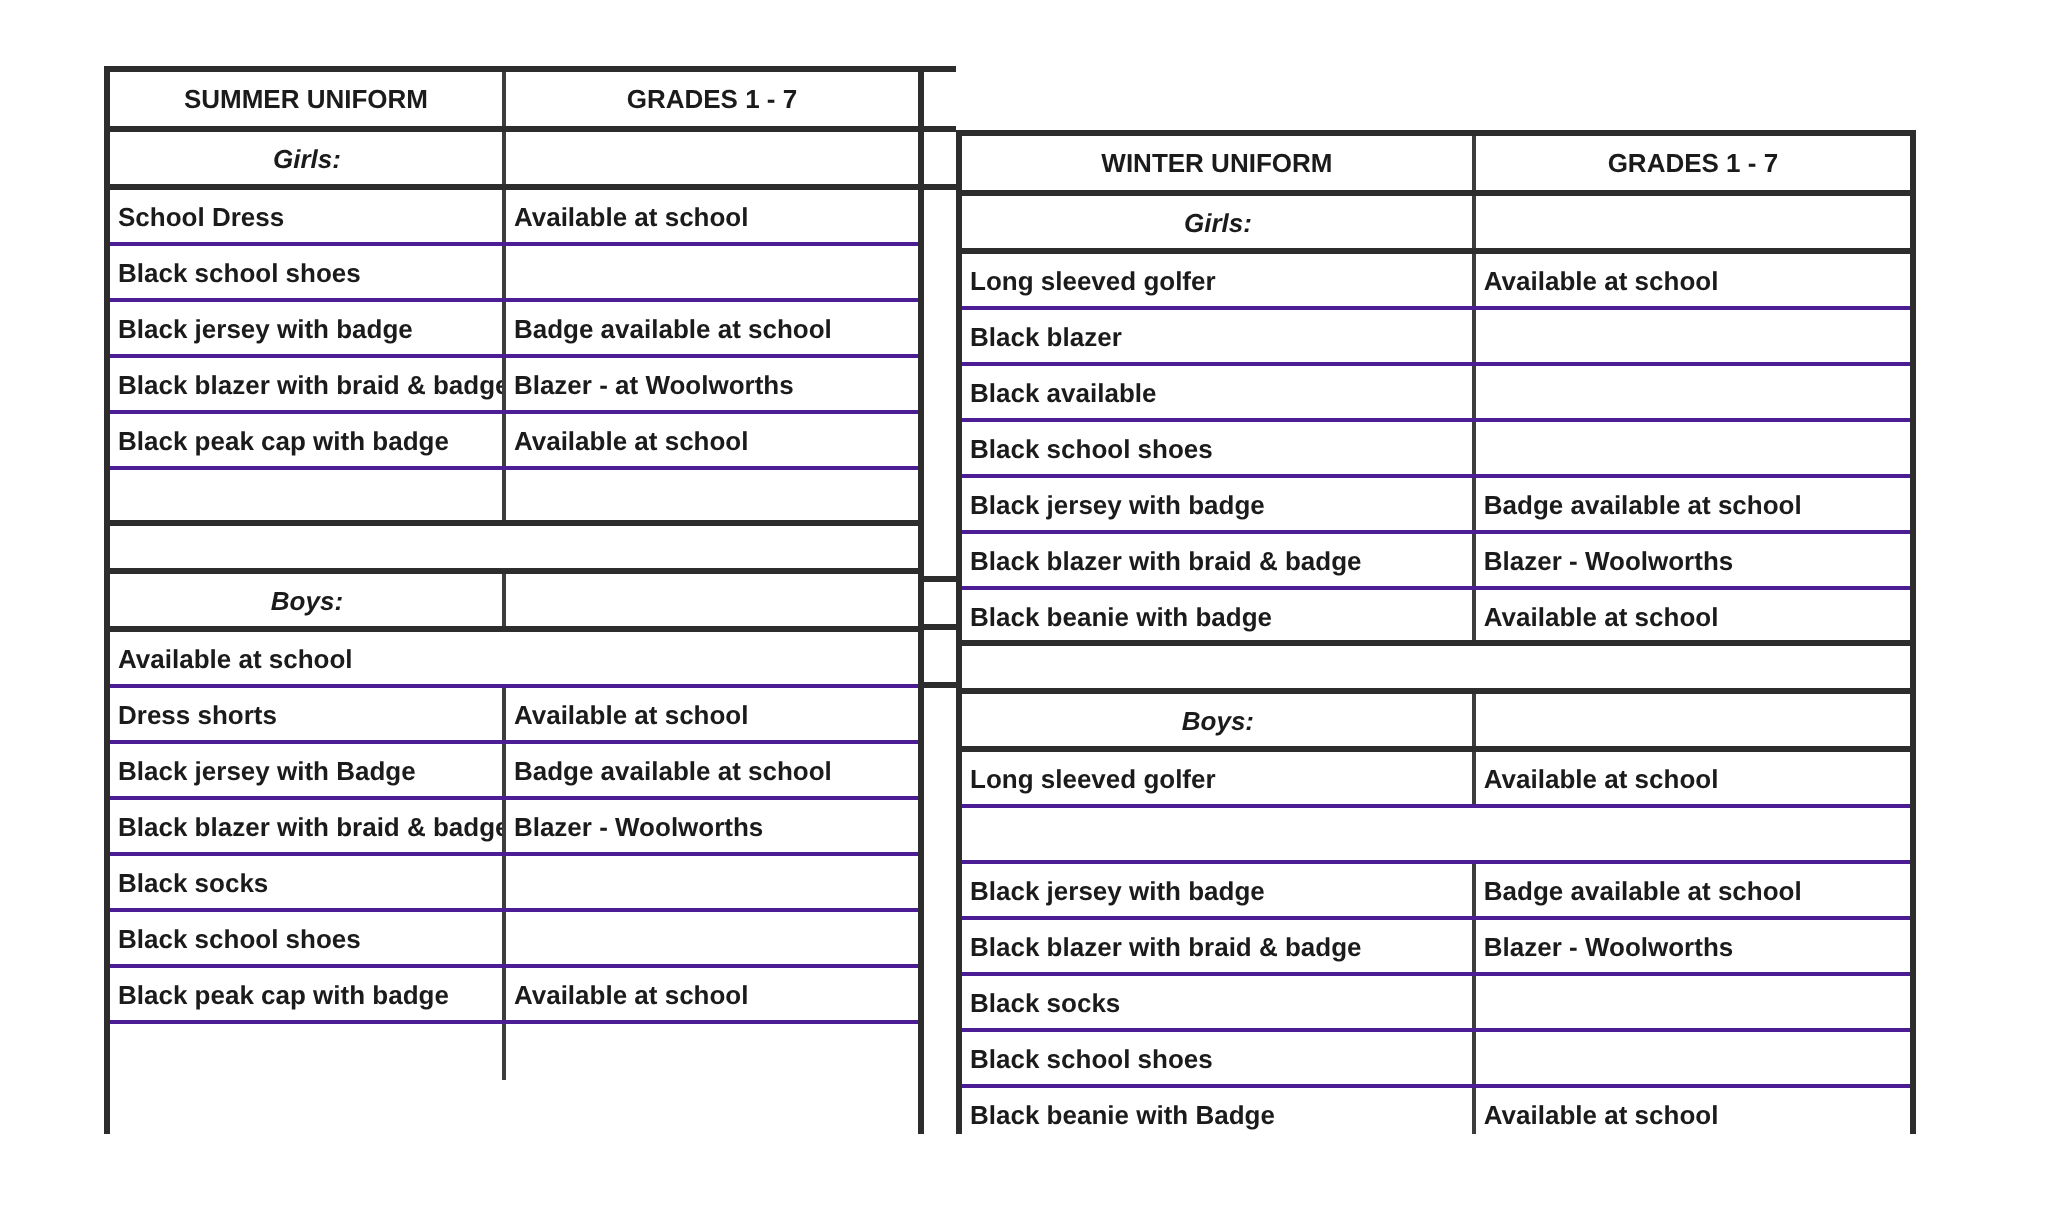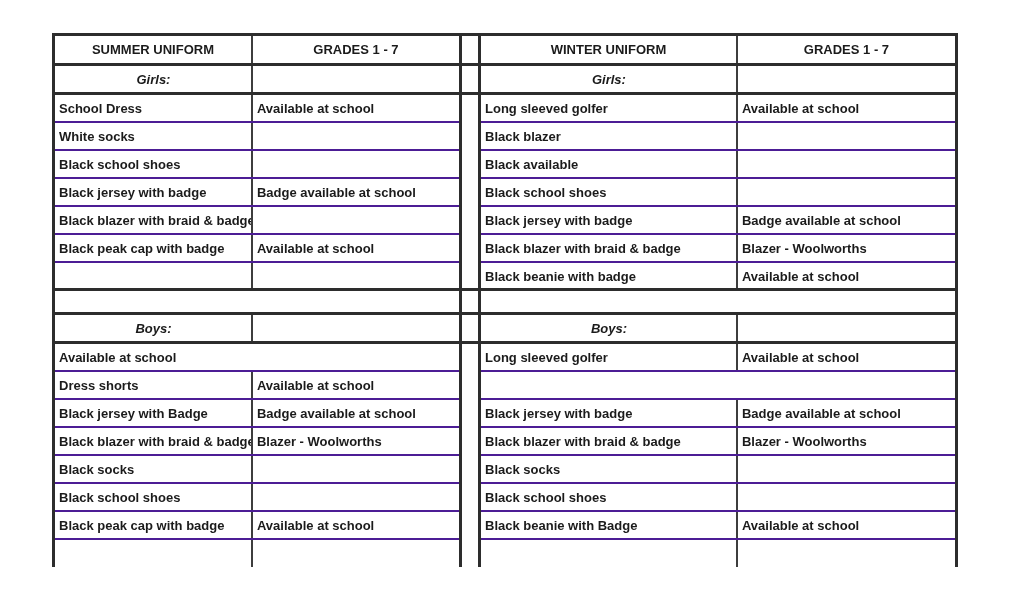--- a/index.html
+++ b/index.html
@@ -22,21 +22,21 @@
     top: 33px;
     display: flex;
     align-items: stretch;
   }
   .utable {
     background: #ffffff;
     border: 3px solid #2d2d2d;
     box-sizing: border-box;
   }
   .utable.left  { width: 410px; }
-  .utable.right { width: 480px; }
+  .utable.right { width: 480px; margin-top: 32px; }
 
   .row {
     display: flex;
     box-sizing: border-box;
     border-bottom: 2px solid #4c1d95;
     overflow: hidden;
   }
   .row.r-header { height: 30px; border-bottom: 3px solid #2d2d2d; }
   .row.r-label  { height: 29px; border-bottom: 3px solid #2d2d2d; }
   .row.r-item   { height: 28px; }
@@ -87,33 +87,30 @@
         </div>
         <div class="row r-label">
           <div class="cell c1">Girls:</div>
           <div class="cell c2"></div>
         </div>
         <div class="row r-item">
           <div class="cell c1">School Dress</div>
           <div class="cell c2">Available at school</div>
         </div>
         <div class="row r-item">
-          <div class="cell c1">White socks</div>
-          <div class="cell c2"></div>
-        </div>
-        <div class="row r-item">
           <div class="cell c1">Black school shoes</div>
           <div class="cell c2"></div>
         </div>
         <div class="row r-item">
           <div class="cell c1">Black jersey with badge</div>
           <div class="cell c2">Badge available at school</div>
         </div>
         <div class="row r-item">
           <div class="cell c1">Black blazer with braid &amp; badge</div>
+          <div class="cell c2">Blazer - at Woolworths</div>
         </div>
         <div class="row r-item">
           <div class="cell c1">Black peak cap with badge</div>
           <div class="cell c2">Available at school</div>
         </div>
         <div class="row r-item heavy">
           <div class="cell c1"></div>
           <div class="cell c2"></div>
         </div>
         <div class="row r-gap">

